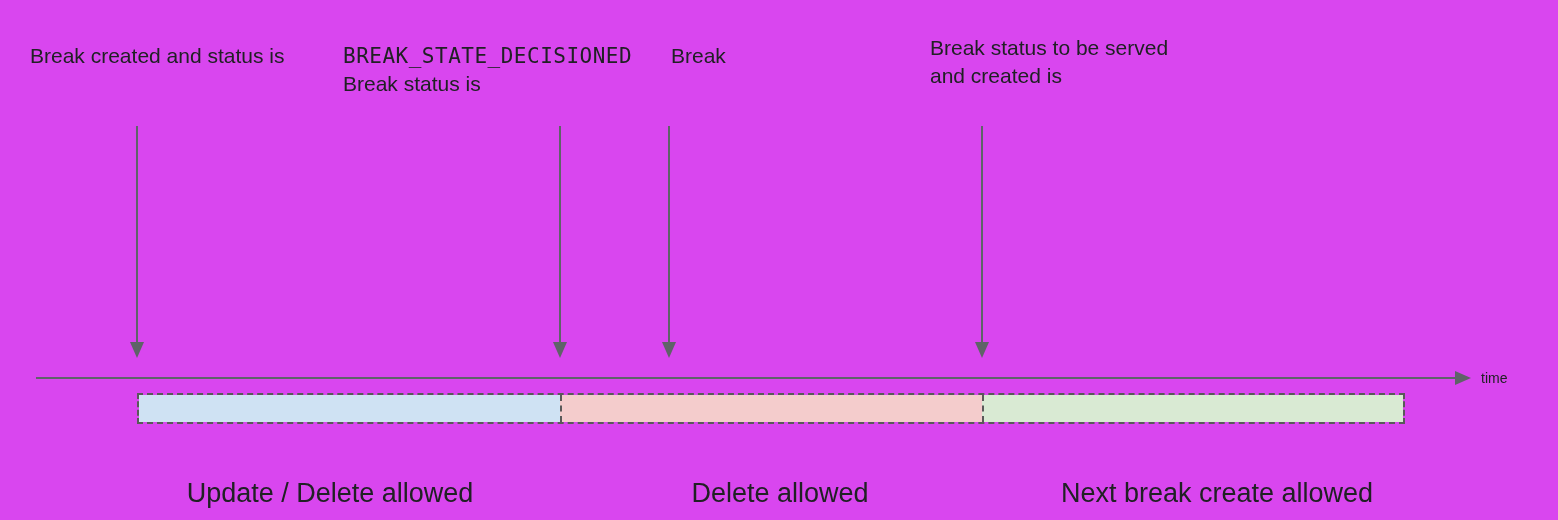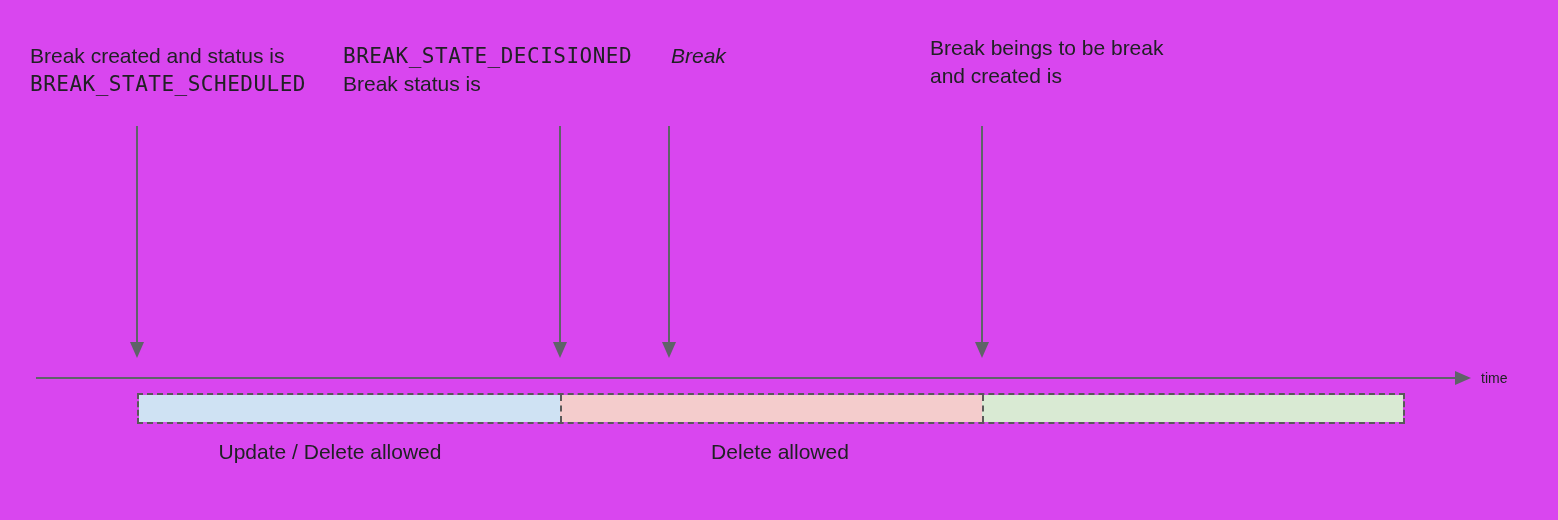--- a/index.html
+++ b/index.html
@@ -24,21 +24,21 @@
     white-space: nowrap;
   }
   .annotation .line { display: block; }
   .annotation .mono {
     font-family: "DejaVu Sans Mono", "Liberation Mono", monospace;
     letter-spacing: 0.5px;
     font-size: 21px;
   }
   .ann-1 { left: 30px;  top: 42px; }
   .ann-2 { left: 343px; top: 42px; }
-  .ann-3 { left: 671px; top: 42px; font-style: italic; }
+  .ann-3 { left: 671px; top: 42px; }
   .ann-4 { left: 930px; top: 34px; }
 
   
   .v-arrow { position: absolute; top: 126px; height: 232px; width: 14px; }
   .v-arrow .shaft {
     position: absolute;
     left: 6px; top: 0;
     width: 2px; height: 218px;
     background: #5f6368;
   }
@@ -87,51 +87,50 @@
     display: flex;
   }
   .seg { height: 100%; box-sizing: border-box; }
   .seg-1 { width: 421px; }
   .seg-2 { width: 422px; border-left: 2px dashed #595959; }
   .seg-3 { flex: 1;      border-left: 2px dashed #595959; }
 
   
   .phase-label {
     position: absolute;
-    top: 438px;
+    top: 479px;
     transform: translateX(-50%);
-    font-size: 21px;
+    font-size: 27px;
     line-height: 28px;
     white-space: nowrap;
   }
   .pl-1 { left: 330px; }
   .pl-2 { left: 780px; text-align: center; }
   .pl-3 { left: 1217px; }
 </style>
 </head>
 <body>
 
 <div class="canvas">
 
   <div class="annotation ann-1">
     <span class="line">Break created and status is</span>
-    <span class="line mono">BREAK_STATE_SCHEDULED</span>
   </div>
 
   <div class="annotation ann-2">
     <span class="line mono">BREAK_STATE_DECISIONED</span>
     <span class="line">Break status is</span>
   </div>
 
   <div class="annotation ann-3">
     <span class="line">Break</span>
   </div>
 
   <div class="annotation ann-4">
-    <span class="line">Break beings to be break</span>
+    <span class="line">Break status to be served</span>
     <span class="line">and created is</span>
   </div>
 
   <div class="v-arrow va-1">
     <div class="shaft"></div>
     <div class="head"></div>
   </div>
   <div class="v-arrow va-2">
     <div class="shaft"></div>
     <div class="head"></div>
@@ -150,14 +149,15 @@
   <div class="axis-label">time</div>
 
   <div class="state-bar">
     <div class="seg seg-1" style="background-color: rgb(207, 226, 243);"></div>
     <div class="seg seg-2" style="background-color: rgb(244, 204, 204);"></div>
     <div class="seg seg-3" style="background-color: rgb(217, 234, 211);"></div>
   </div>
 
   <div class="phase-label pl-1">Update / Delete allowed</div>
   <div class="phase-label pl-2">Delete allowed</div>
+  <div class="phase-label pl-3">Next break create allowed</div>
 
 </div>
 
 </body></html>

